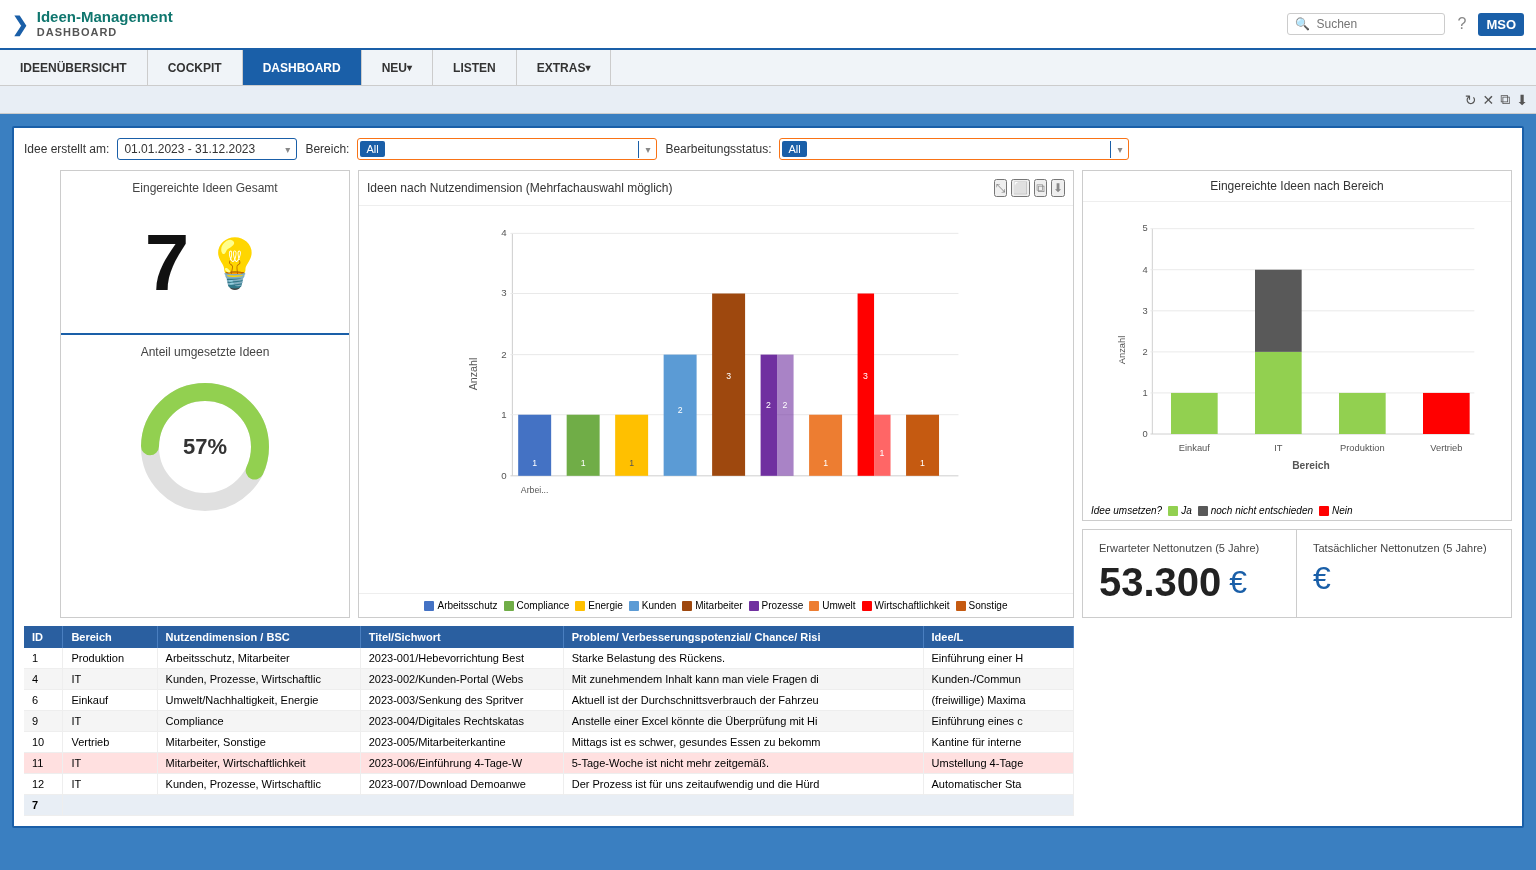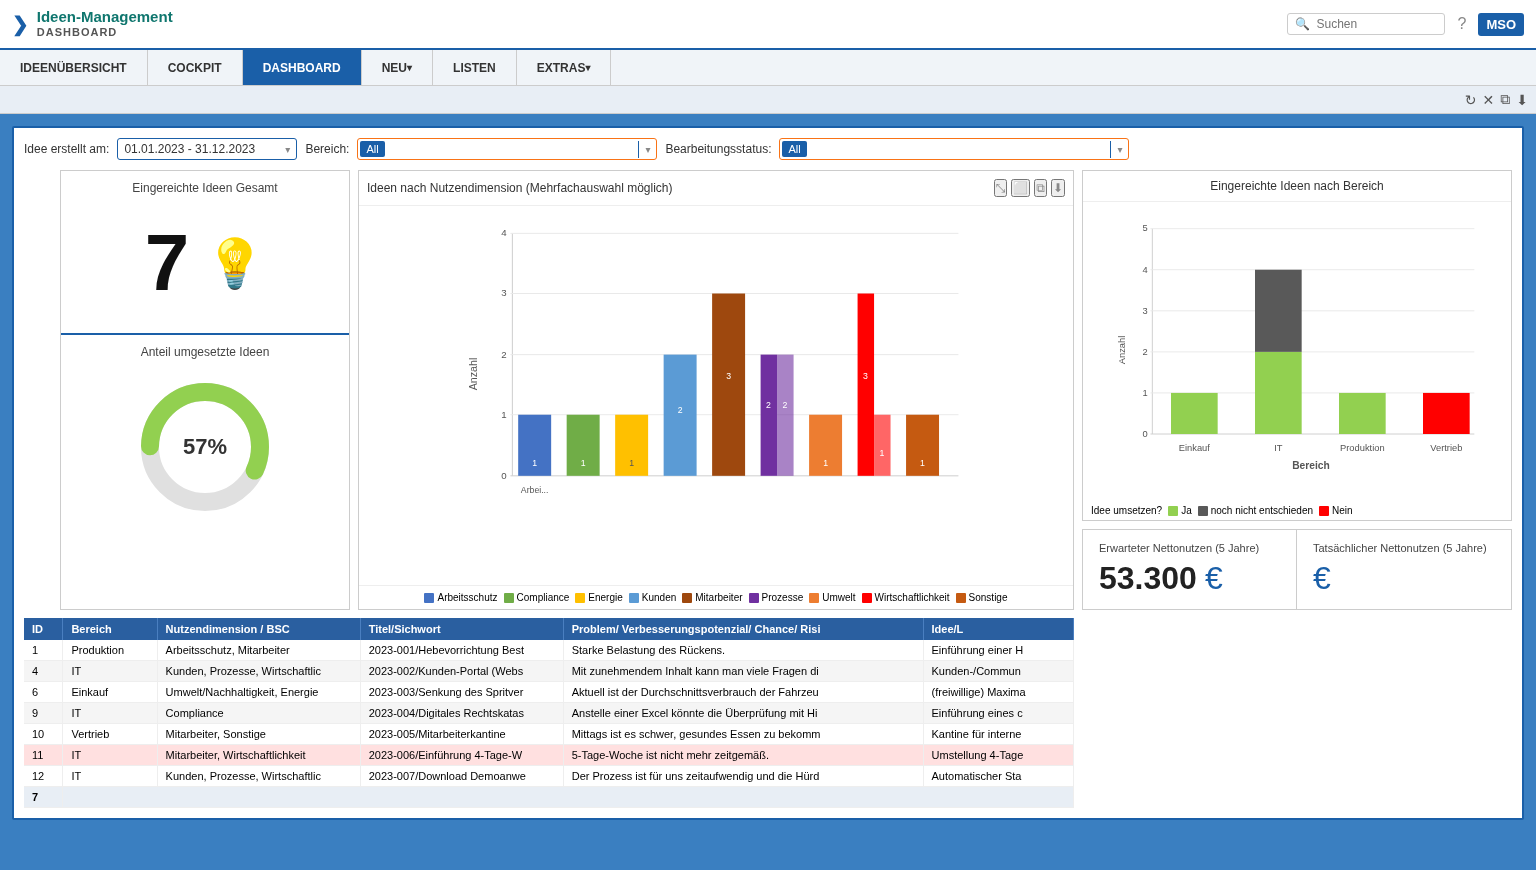--- a/index.html
+++ b/index.html
@@ -62,21 +62,21 @@
 
     
     .chart-header { padding: 8px; text-align: center; font-size: 12px; color: #333; border-bottom: 1px solid #eee; display: flex; align-items: center; justify-content: center; gap: 8px; }
     .chart-icons { display: flex; gap: 4px; margin-left: auto; }
     .chart-icon-btn { color: #888; cursor: pointer; font-size: 12px; }
     .right-chart-title { padding: 8px; text-align: center; font-size: 12px; color: #333; border-bottom: 1px solid #eee; }
     .metric-box { padding: 10px 16px; background: #fff; }
     .metric-box:first-child { border-right: 1px solid #ccc; }
     .metric-title { font-size: 11px; color: #444; margin-bottom: 6px; }
     .metric-value { display: flex; align-items: center; gap: 8px; }
-    .metric-number { font-size: 32px; font-weight: bold; color: #222; }
+    .metric-number { font-size: 40px; font-weight: bold; color: #222; }
     .metric-currency { font-size: 32px; color: #1a5fa8; }
     .data-table { width: 100%; border-collapse: collapse; font-size: 11px; }
     .data-table th { background: #2a5fa0; color: #fff; padding: 5px 8px; text-align: left; border-right: 1px solid #4a7fc0; font-weight: bold; white-space: nowrap; }
     .data-table td { padding: 4px 8px; border-bottom: 1px solid #eee; border-right: 1px solid #eee; white-space: nowrap; overflow: hidden; max-width: 150px; text-overflow: ellipsis; }
     .data-table tr:nth-child(even) { background: #f5f5f5; }
     .data-table .footer-row td { background: #e8eef5; font-weight: bold; }
 
     
     .legend { display: flex; flex-wrap: wrap; gap: 6px; padding: 6px 8px; font-size: 10px; align-items: center; justify-content: center; border-top: 1px solid #eee; }
     .legend-item { display: flex; align-items: center; gap: 3px; }
@@ -322,21 +322,21 @@
 
               <text x="90" y="258" font-size="10" fill="#555" text-anchor="middle">Einkauf</text>
               <text x="180" y="258" font-size="10" fill="#555" text-anchor="middle">IT</text>
               <text x="270" y="258" font-size="10" fill="#555" text-anchor="middle">Produktion</text>
               <text x="360" y="258" font-size="10" fill="#555" text-anchor="middle">Vertrieb</text>
 
               <text x="215" y="278" font-size="11" fill="#555" text-anchor="middle" font-weight="bold">Bereich</text>
             </svg>
           </div>
 
-          <div class="right-legend" style="padding:4px 8px; font-size:10px;">
+          <div class="right-legend" style="padding:4px 8px; font-size:10px;font-style:italic;">
             <span>Idee umsetzen?</span>
             <div class="legend-item">
               <span class="legend-dot" style="background:#92d050;"></span>
               <span>Ja</span>
             </div>
             <div class="legend-item">
               <span class="legend-dot" style="background:#595959;"></span>
               <span>noch nicht entschieden</span>
             </div>
             <div class="legend-item">

